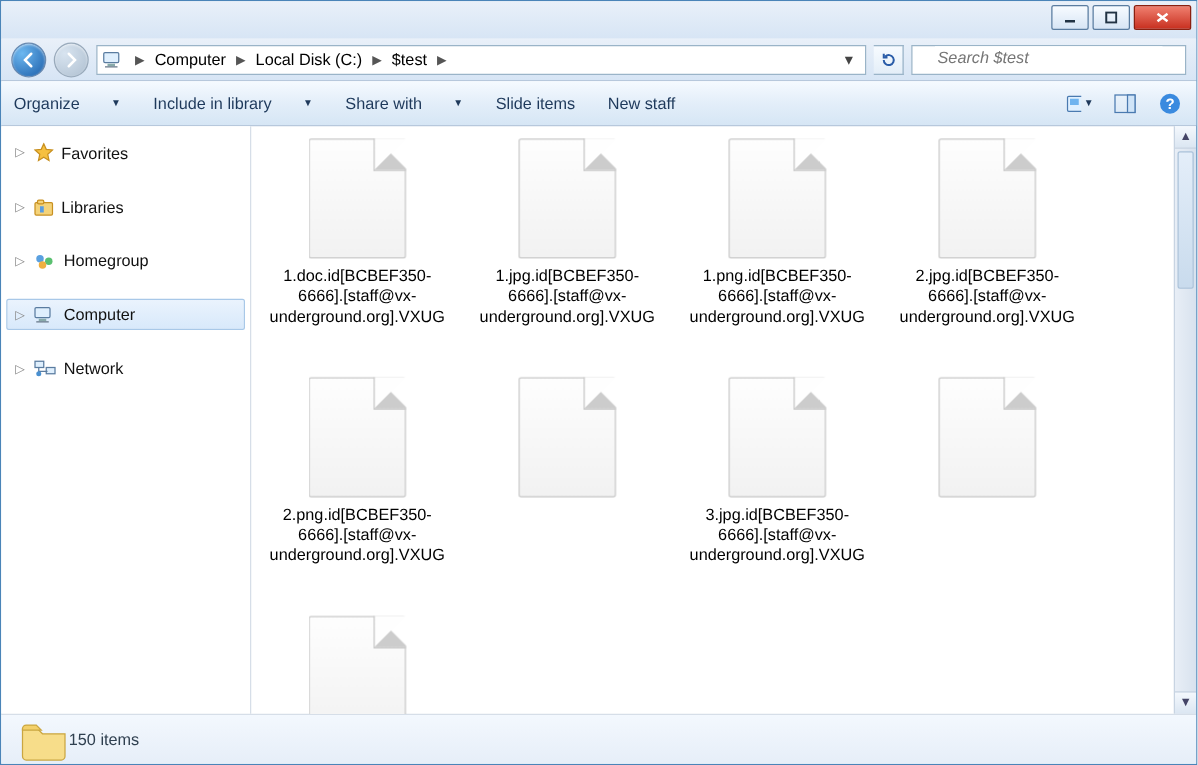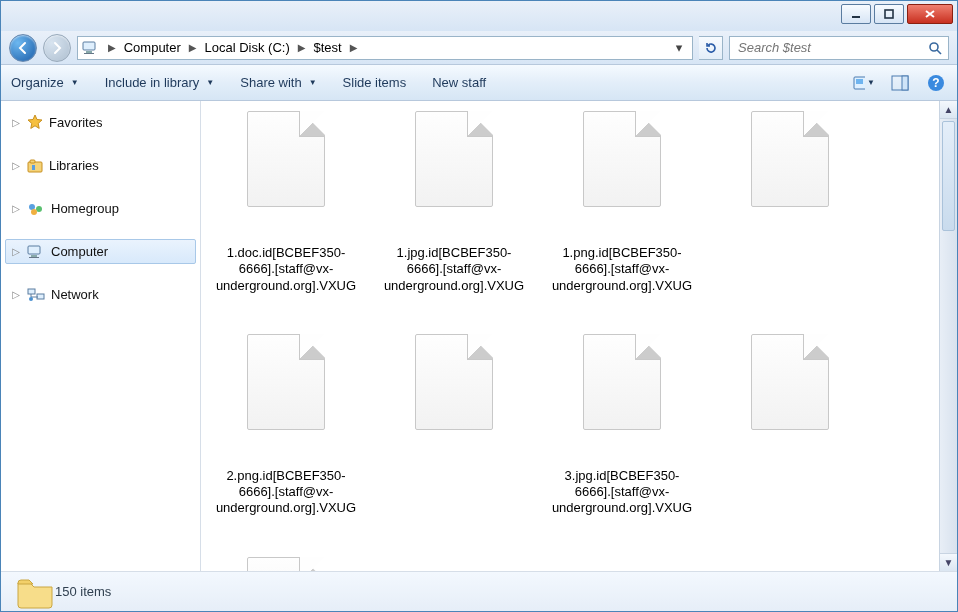--- a/index.html
+++ b/index.html
@@ -16,27 +16,27 @@
 
   
   .navrow { height:34px; display:flex; align-items:center; gap:6px; padding:0 8px; background:linear-gradient(#e9f0f9,#d7e5f5); border-bottom:1px solid #b7c8dc; }
   .navbtn { width:28px; height:28px; border-radius:50%; display:flex; align-items:center; justify-content:center; border:1px solid #6a8ab0; background:radial-gradient(circle at 30% 30%, #6db8f0, #1a5ca8); box-shadow:inset 0 1px 2px rgba(255,255,255,.6); }
   .navbtn.fwd { background:radial-gradient(circle at 30% 30%, #d8e4f0, #aebfd0); border-color:#9ab; }
   .addr { flex:1; height:24px; border:1px solid #9ab4c8; background:#fff; display:flex; align-items:center; padding:0 4px; gap:8px; }
   .crumb { display:flex; align-items:center; gap:6px; color:#000; }
   .crumb-sep { color:#555; font-size:10px; }
   .addr-drop { width:18px; display:flex; justify-content:center; color:#444; }
   .addr-refresh { width:24px; height:24px; border:1px solid #9ab4c8; border-left:none; background:linear-gradient(#f7fbff,#e4eef8); display:flex; align-items:center; justify-content:center; color:#2a5ca8; }
-  .search { width:220px; height:24px; border:1px solid #9ab4c8; background:#fff; display:flex; align-items:center; padding:0 6px; color:#777; font-style:italic; gap:6px; }
+  .search { width:220px; height:24px; border:1px solid #9ab4c8; background:#fff; display:flex; align-items:center; padding:0 6px; color:#777; font-style:italic; gap:6px;flex-direction:column; }
   .search input { flex:1; border:none; outline:none; font-style:italic; color:#555; font-size:13px; }
 
   
   .toolbar { height:36px; background:linear-gradient(#f5faff,#e3eef9 50%,#d6e6f5); border-bottom:1px solid #b7c8dc; display:flex; align-items:center; padding:0 10px; gap:26px; color:#1e395b; }
   .toolbar .spacer { flex:1; }
-  .tb-item { display:flex; align-items:center; gap:5px; cursor:default; }
+  .tb-item { display:flex; align-items:center; gap:23px; cursor:default; }
   .tb-icons { display:flex; align-items:center; gap:14px; }
   .tb-iconbtn { width:22px; height:22px; display:flex; align-items:center; justify-content:center; }
   .drop { font-size:8px; color:#1e395b; margin-left:2px; }
 
   
   .body { flex:1; display:flex; min-height:0; }
   .sidebar { width:200px; border-right:1px solid #d6dee8; padding:8px 4px; background:#fff; overflow:auto; }
   .sb-item { display:flex; align-items:center; gap:6px; padding:5px 6px; border-radius:2px; color:#111; }
   .sb-item.selected { background:linear-gradient(#eaf3fd,#d8e9fb); border:1px solid #a8c8e8; padding:4px 5px; }
   .sb-arrow { width:10px; color:#888; font-size:10px; text-align:center; }
@@ -44,21 +44,21 @@
 
   .content-wrap { flex:1; display:flex; }
   .content { flex:1; overflow:auto; padding:10px 14px 0 14px; }
   .scrollbar { width:18px; background:linear-gradient(90deg,#e8eef6,#d8e2ee); border-left:1px solid #c8d4e2; display:flex; flex-direction:column; }
   .sb-arrowbtn { height:18px; display:flex; align-items:center; justify-content:center; color:#4a6; color:#446; font-size:10px; background:linear-gradient(#f4f8fd,#dbe6f2); border-bottom:1px solid #c8d4e2; }
   .sb-thumb { height:110px; margin:2px; background:linear-gradient(#e4eef9,#c9dbed); border:1px solid #aac2da; border-radius:2px; }
   .sb-track { flex:1; }
   .sb-arrowbtn.bottom { border-top:1px solid #c8d4e2; border-bottom:none; }
 
   .files { display:flex; flex-wrap:wrap; gap:40px 26px; align-content:flex-start; }
-  .file { width:142px; display:flex; flex-direction:column; align-items:center; text-align:center;gap:32px; }
+  .file { width:142px; display:flex; flex-direction:column; align-items:center; text-align:center; }
   .file-label { font-size:13px; line-height:1.25; color:#000; word-break:break-word; margin-top:4px; }
 
   
   .file-icon { width:78px; height:96px; position:relative; margin-bottom:2px; }
   .file-icon .sheet { position:absolute; inset:0; background:linear-gradient(#fefefe,#f2f2f2); border:1px solid #c8c8c8; border-radius:2px; }
   .file-icon .fold { position:absolute; top:0; right:0; width:26px; height:26px; background:linear-gradient(135deg,#fefefe 0 49%, #cccccc 50% 100%); border-left:1px solid #c8c8c8; border-bottom:1px solid #c8c8c8; }
   .file-icon .fold::before { content:""; position:absolute; top:-1px; right:-1px; width:26px; height:26px; background:linear-gradient(135deg, transparent 0 49%, #fff 50% 100%); clip-path:polygon(100% 0,100% 100%,0 0); }
 
   
   .status { height:40px; border-top:1px solid #d6dee8; background:linear-gradient(#f3f8fe,#e6eef8); display:flex; align-items:center; padding:0 14px; color:#304050; }
@@ -259,20 +259,21 @@
                 <div class="sheet"></div>
                 <div class="fold"></div>
               </div>
               <div class="file-label">1.png.id[BCBEF350-6666].[staff@vx-underground.org].VXUG</div>
             </div>
             <div class="file">
               <div class="file-icon">
                 <div class="sheet"></div>
                 <div class="fold"></div>
               </div>
+              <div class="file-label">2.jpg.id[BCBEF350-6666].[staff@vx-underground.org].VXUG</div>
             </div>
             <div class="file">
               <div class="file-icon">
                 <div class="sheet"></div>
                 <div class="fold"></div>
               </div>
               <div class="file-label">2.png.id[BCBEF350-6666].[staff@vx-underground.org].VXUG</div>
             </div>
             <div class="file">
               <div class="file-icon">

